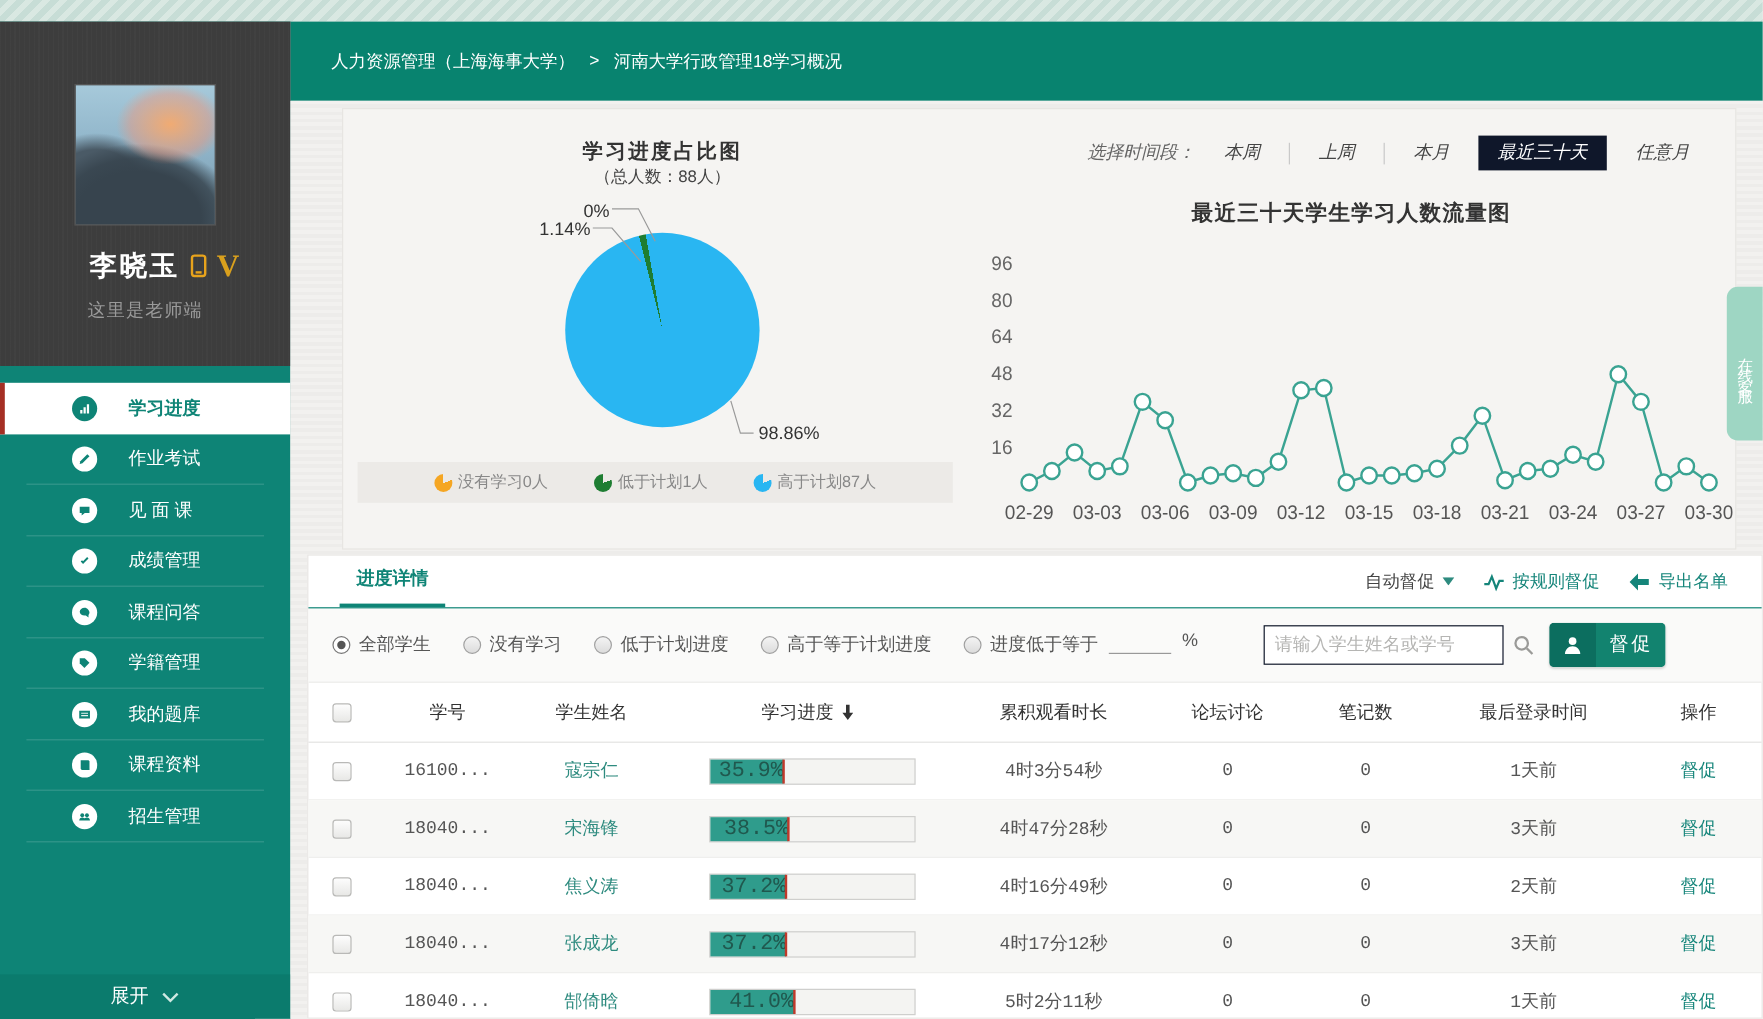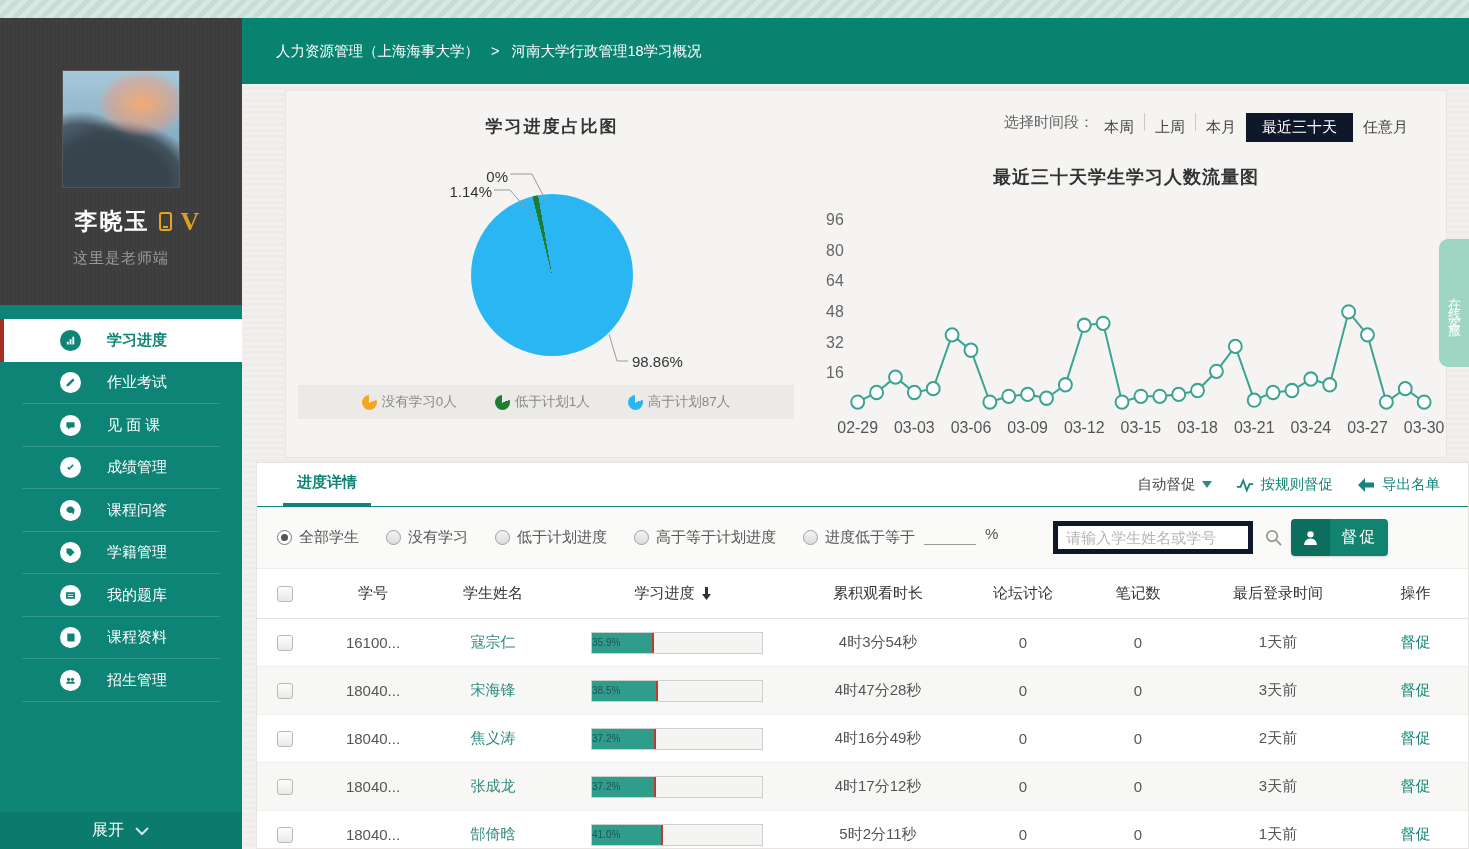--- a/index.html
+++ b/index.html
@@ -69,22 +69,22 @@
   .pie-label-0   { right:298px; top:77px; }
   .pie-label-114 { right:314px; top:92px; }
   .pie-label-9886{ left:346px; top:262px; }
   .pie-legend { position:absolute; left:12px; right:12px; top:294px; height:34px;
     background:#eceae7; display:flex; align-items:center; justify-content:center; gap:38px; }
   .legend-item { display:flex; align-items:center; gap:5px; font-size:13.5px; color:#888; }
   .pac { width:15px; height:15px; border-radius:50%; }
 
   
   .line-block { position:absolute; left:520px; top:0; width:640px; height:366px; }
-  .time-filter { position:absolute; right:28px; top:22px; display:flex; 
-    font-size:15px; color:#555; }
+  .time-filter { position:absolute; right:28px; top:22px; display:flex; align-items:center; gap:14px;
+    font-size:15px; color:#555;font-style:italic; }
   .tf-label { color:#666; }
   .tf-opt { color:#444; cursor:pointer; padding:5px 10px; }
   .tf-opt.active { background:#0f172a; color:#fff; padding:5px 16px; }
   .tf-sep { width:1px; height:18px; background:#c9c9c9; }
   .line-title { position:absolute; left:0; top:74px; width:640px; text-align:center;
     font-size:18px; font-weight:bold; color:#333; letter-spacing:1px; }
   .line-svg-wrap { position:absolute; left:2px; top:100px; width:636px; height:256px; }
   .line-svg-wrap svg { width:100%; height:100%; }
 
   
@@ -105,21 +105,21 @@
 
   .filter-row { height:62px; background:#fafaf9; border-bottom:1px solid #ececea;
     display:flex; align-items:center; padding-left:20px; }
   .radio-item { display:flex; align-items:center; gap:7px; margin-right:27px; font-size:15px; color:#555; cursor:pointer; }
   .radio-dot { width:15px; height:15px; border-radius:50%; border:1px solid #9f9f9f;
     background:linear-gradient(#f4f4f4,#dcdcdc); position:relative; }
   .radio-dot.checked { background:#fff; border-color:#777; }
   .radio-dot.checked:after { content:""; position:absolute; left:3px; top:3px; width:7px; height:7px; border-radius:50%; background:#555; }
   .pct-blank { display:inline-block; width:52px; border-bottom:1px solid #999; height:14px; margin:0 2px; }
   .pct-suffix { font-size:15px; color:#555; position:relative; top:-4px; }
-  .search-box { margin-left:28px; width:200px; height:33px; border:5px solid #0f172a; background:#fff;
+  .search-box { margin-left:28px; width:200px; height:33px; border:1px solid #0f172a; background:#fff;
     display:flex; align-items:center; padding:0 8px; }
   .search-box input { border:none; outline:none; flex:1; font-size:15px; color:#333; background:transparent;
     font-family:inherit; }
   .search-box input::placeholder { color:#b5b5b3; }
   .search-box svg { width:17px; height:17px; flex:0 0 17px; }
   .urge-btn { margin-left:38px; height:37px; border-radius:4px; overflow:hidden; display:flex; cursor:pointer;
     box-shadow:0 1px 2px rgba(0,0,0,.15); }
   .urge-btn .ub-ic { width:39px; background:#0c6e5f; display:flex; align-items:center; justify-content:center; }
   .urge-btn .ub-ic svg { width:17px; height:17px; fill:#fff; }
   .urge-btn .ub-tx { width:58px; background:#128highlight; background:#12836f; color:#fff; font-size:16px;
@@ -129,26 +129,26 @@
   .thead { height:50px; border-bottom:1px solid #e3e3e1; font-size:15px; color:#333; }
   .thead .cell { text-align:center; }
   .cell-check { display:flex; justify-content:center; }
   .checkbox { width:16px; height:16px; border:1px solid #b9b9b7; border-radius:3px;
     background:linear-gradient(#fdfdfd,#e8e8e6); cursor:pointer; }
   .sort-wrap { display:inline-flex; align-items:center; gap:6px; }
   .sort-wrap svg { width:11px; height:13px; fill:#333; }
 
   .tbody .grid-row { height:48px; font-size:15px; color:#555; border-bottom:1px solid #efefed; }
   .tbody .grid-row:nth-child(even) { background:#f7f7f5; }
-  .cell { text-align:center; }
+  .cell { text-align:center;font-family:Liberation Mono, monospace; }
   .name-link { color:#2e8b7f; cursor:pointer; }
   .action-link { color:#15857a; cursor:pointer; }
   .pbar { width:172px; height:22px; margin-left:38px; background:#f4f4f2; border:1px solid #cfcfcd; position:relative; }
   .pbar-fill { position:absolute; left:0; top:0; bottom:0; background:#2f9c8c; display:flex; align-items:center; }
-  .pbar-fill span { width:100%; text-align:left; font-size:10px; color:#20584e; }
+  .pbar-fill span { width:100%; text-align:right; font-size:18px; color:#20584e; }
   .pbar-mark { position:absolute; top:0; bottom:0; width:2px; background:#c0392b; }
 </style>
 </head>
 <body>
 
 <div class="pattern-strip"></div>
 
 <div class="header-band">
   <div class="breadcrumb">
     <span>人力资源管理（上海海事大学）</span>
@@ -268,20 +268,21 @@
         <polyline points="2,2 8,8 14,2"></polyline>
       </svg>
   </div>
 </div>
 
 <div class="main">
 
   <section class="charts">
     <div class="pie-block">
       <div class="pie-title">学习进度占比图</div>
+      <div class="pie-sub">（总人数：88人）</div>
       <div class="pie-circle" id="pieCircle" style="background: conic-gradient(from -14deg, rgb(30, 125, 50) 0%, rgb(30, 125, 50) 1.13636%, rgb(41, 182, 242) 1.13636%, rgb(41, 182, 242) 100%);"></div>
       <svg class="pie-leaders" viewBox="0 0 520 366">
         <polyline points="224,83 246,83 260,110"></polyline>
         <polyline points="208,99 224,99 248,127"></polyline>
         <polyline points="323,243 331,270 342,270"></polyline>
       </svg>
       <span class="pie-label pie-label-0">0%</span>
       <span class="pie-label pie-label-114">1.14%</span>
       <span class="pie-label pie-label-9886">98.86%</span>
       <div class="pie-legend" id="pieLegend">

